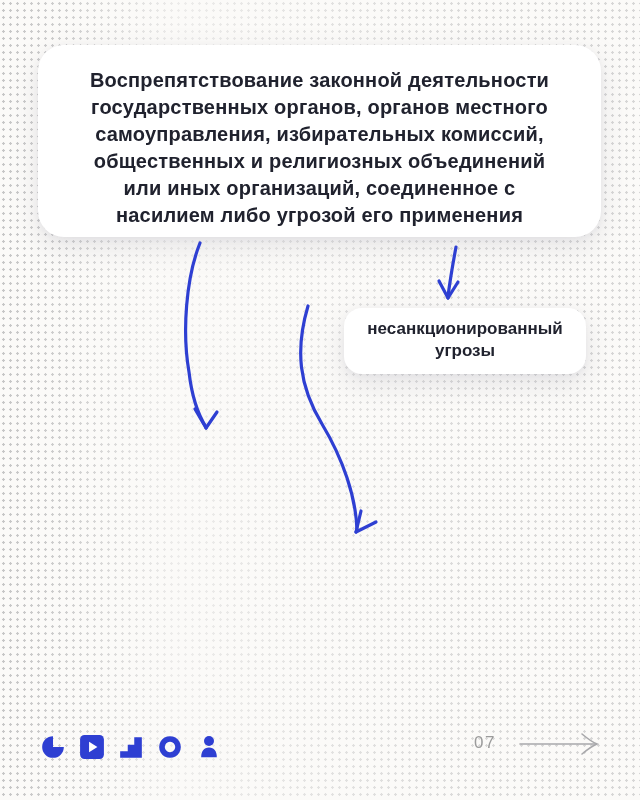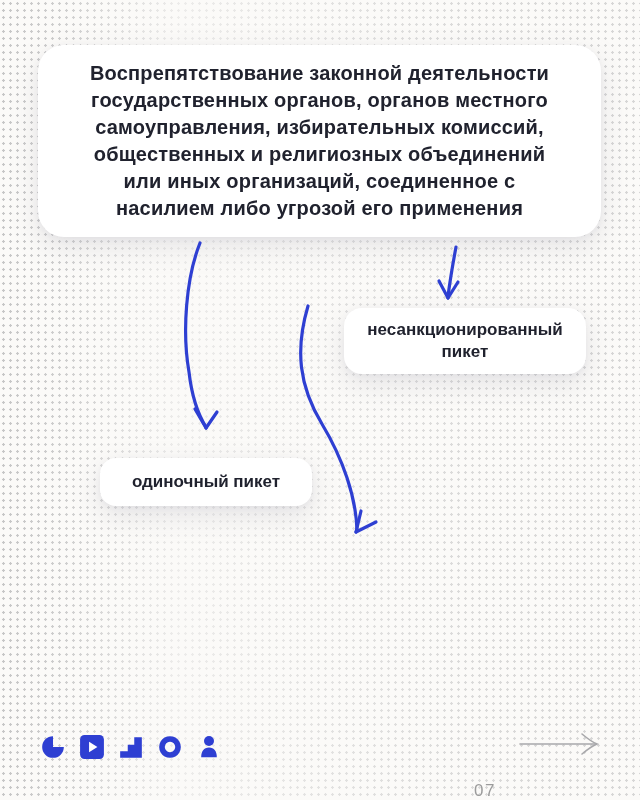--- a/index.html
+++ b/index.html
@@ -17,21 +17,21 @@
         rgba(251,250,248,0.55) 48%,
         rgba(251,250,248,0.38) 72%,
         rgba(251,250,248,0.30) 100%),
       radial-gradient(circle, #c6c6c6 1.05px, rgba(255,255,255,0) 1.45px);
     background-size:100% 100%, 7px 7px;
   }
   .card{
     position:absolute;
     background:#ffffff;
     box-shadow:0 10px 28px rgba(140,140,155,0.18), 0 2px 6px rgba(140,140,155,0.10);
-    display:flex;align-items:center;justify-content:center;
+    display:flex;align-items:flex-start;justify-content:center;
     text-align:center;
     color:var(--text-dark,#20222e);
     box-sizing:border-box;
   }
   .card-main{
     left:38px;top:45px;width:563px;height:192px;
     border-radius:26px;
     font-size:20px;line-height:27px;font-weight:bold;
     padding:22px 42px;
     letter-spacing:0.2px;
@@ -45,21 +45,21 @@
   .pill-picket{left:100px;top:458px;width:212px;height:48px;border-radius:16px;}
   .pill-threats{left:152px;top:556px;width:334px;height:77px;}
   .connectors{position:absolute;left:0;top:0;pointer-events:none;}
   .footer-icons{
     position:absolute;left:40px;top:734px;height:26px;
     display:flex;align-items:center;gap:13px;
   }
   .footer-icons svg{display:block;}
   .page-num{
     position:absolute;left:474px;top:733px;
-    font-size:17px;letter-spacing:1.5px;color:#9b9b9b;font-weight:normal;margin-top:48px;
+    font-size:17px;letter-spacing:1.5px;color:#9b9b9b;font-weight:normal;
   }
   .next-arrow{position:absolute;left:516px;top:731px;cursor:pointer;}
 </style>
 </head>
 <body>
 
 <div class="canvas">
 
   <div class="card card-main">
     <span>Воспрепятствование законной деятельности государственных органов, органов местного самоуправления, избирательных комиссий, общественных и религиозных объединений или иных организаций, соединенное с насилием либо угрозой его применения</span>
@@ -82,26 +82,23 @@
 
       <g>
         <path d="M456 247 C453 263 450 281 448 296"></path>
         <path d="M448 298 L439 281"></path>
         <path d="M448 298 L458 282"></path>
       </g>
     </g>
   </svg>
 
   <div class="card card-pill pill-rally">
-    <span>несанкционированный пикет</span>
+    <span>несанкционированный угрозы</span>
   </div>
 
-  <div class="card card-pill pill-picket">
-    <span>одиночный пикет</span>
-  </div>
 
 
   <div class="footer-icons">
     <span>
       <svg width="26" height="26" viewBox="0 0 24 24">
         <path d="M12 2 A10 10 0 1 0 22 12 L12 12 Z" fill="#2e3fd2"></path>
       </svg>
     </span>
     <span>
       <svg width="26" height="26" viewBox="0 0 24 24">

